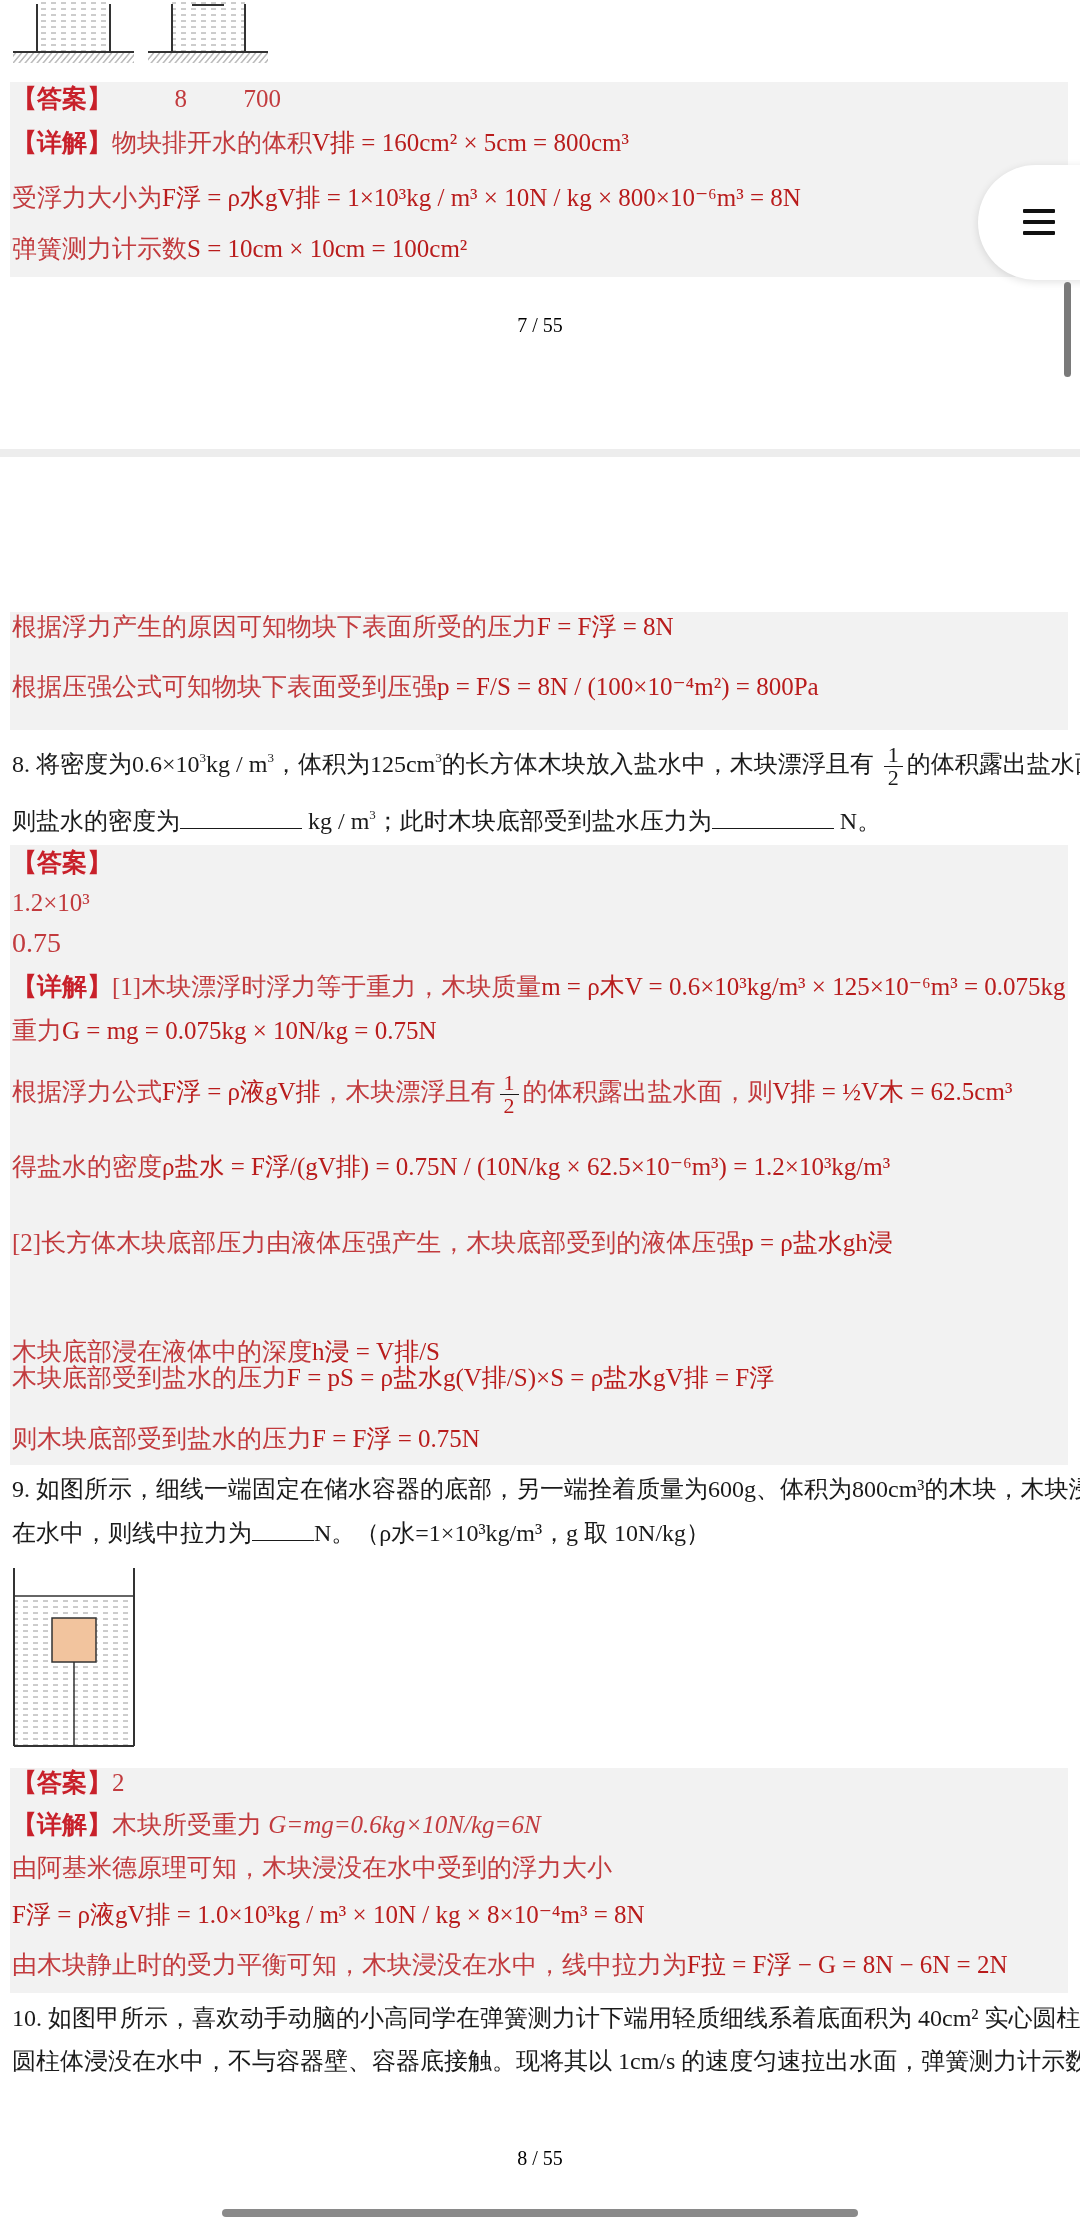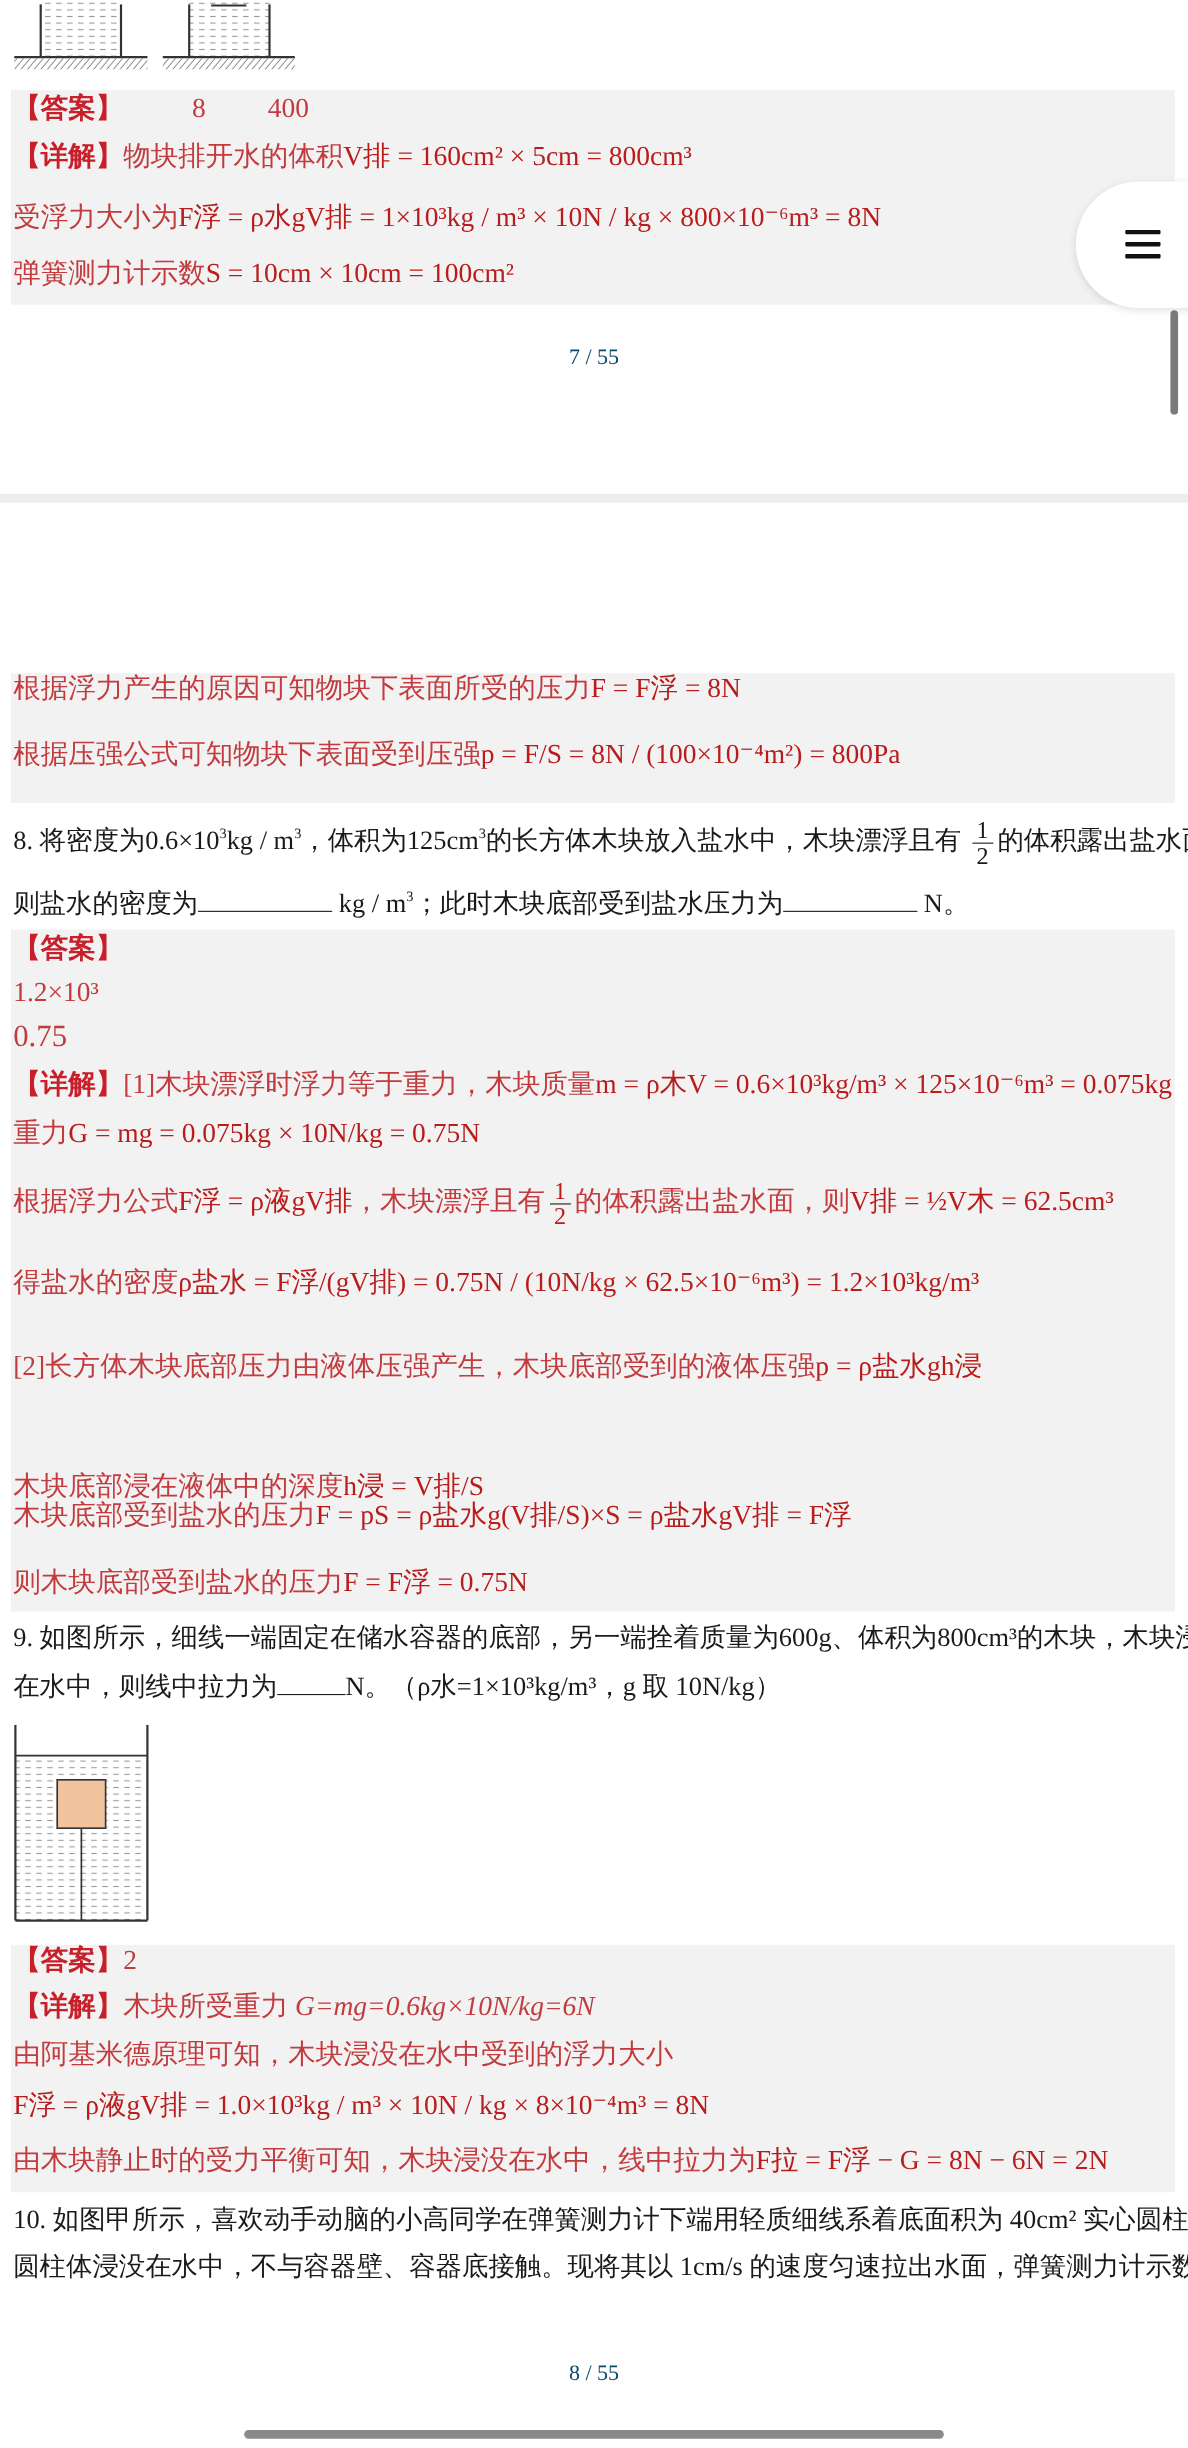--- a/index.html
+++ b/index.html
@@ -12,21 +12,21 @@
   .bracket { color:#c8202a; font-weight:bold; }
   .blk { color:#b91c1c; }
   .it { font-style:italic; }
   sup { font-size:13px; vertical-align:10px; }
   .frac { display:inline-block; vertical-align:middle; text-align:center; margin:0 4px; }
   .frac .num { display:block; border-bottom:1.5px solid #1a1a1a; padding:0 4px; line-height:28px; }
   .frac .den { display:block; padding:0 4px; line-height:28px; }
   .frac.small .num, .frac.small .den { line-height:22px; font-size:22px; }
   .qline { position:absolute; left:12px; font-size:24px; white-space:nowrap; line-height:30px; color:#1a1a1a; }
   .blank { display:inline-block; border-bottom:1.5px solid #1a1a1a; height:22px; vertical-align:baseline; }
-  .pagenum { position:absolute; width:1080px; text-align:center; font-size:20px; color:#0c4a6e; }
+  .pagenum { position:absolute; width:1080px; text-align:center; font-size:20px; color:#000000; }
   .separator { position:absolute; left:0; width:1080px; height:8px; background:#ededed; }
   .menu-btn { position:absolute; left:978px; top:165px; width:130px; height:115px; background:#fff;
               border-radius:58px 0 0 58px; box-shadow:0 2px 8px rgba(0,0,0,0.12); }
   .menu-btn .bar { position:absolute; left:45px; width:32px; height:4px; background:#111; border-radius:1px; }
   .scroll-thumb { position:absolute; left:1064px; top:282px; width:7px; height:95px; background:#7a7a7a; border-radius:4px; }
   .home-bar { position:absolute; left:222px; top:2209px; width:636px; height:8px; background:#8a8a8a; border-radius:4px; }
 </style>
 </head>
 <body>
 
@@ -53,21 +53,21 @@
     <rect x="138" y="53" width="120" height="10" fill="url(#hatch)"></rect>
   </svg>
 </div>
 
 <div class="panel" style="top:82px;height:195px;"></div>
 <div class="line red" style="top:84px;">
   <span class="bracket">【答案】</span>
   <span style="display:inline-block;width:50px"></span>
   <span>8</span>
   <span style="display:inline-block;width:44px"></span>
-  <span>400</span>
+  <span>700</span>
 </div>
 <div class="line red" style="top:128px;">
   <span class="bracket">【详解】</span><span>物块排开水的体积</span><span class="blk">V排 = 160cm² × 5cm = 800cm³</span>
 </div>
 <div class="line red" style="top:183px;">
   <span>受浮力大小为</span><span class="blk">F浮 = ρ水gV排 = 1×10³kg / m³ × 10N / kg × 800×10⁻⁶m³ = 8N</span>
 </div>
 <div class="line red" style="top:234px;">
   <span>弹簧测力计示数</span><span class="blk">S = 10cm × 10cm = 100cm²</span>
 </div>

